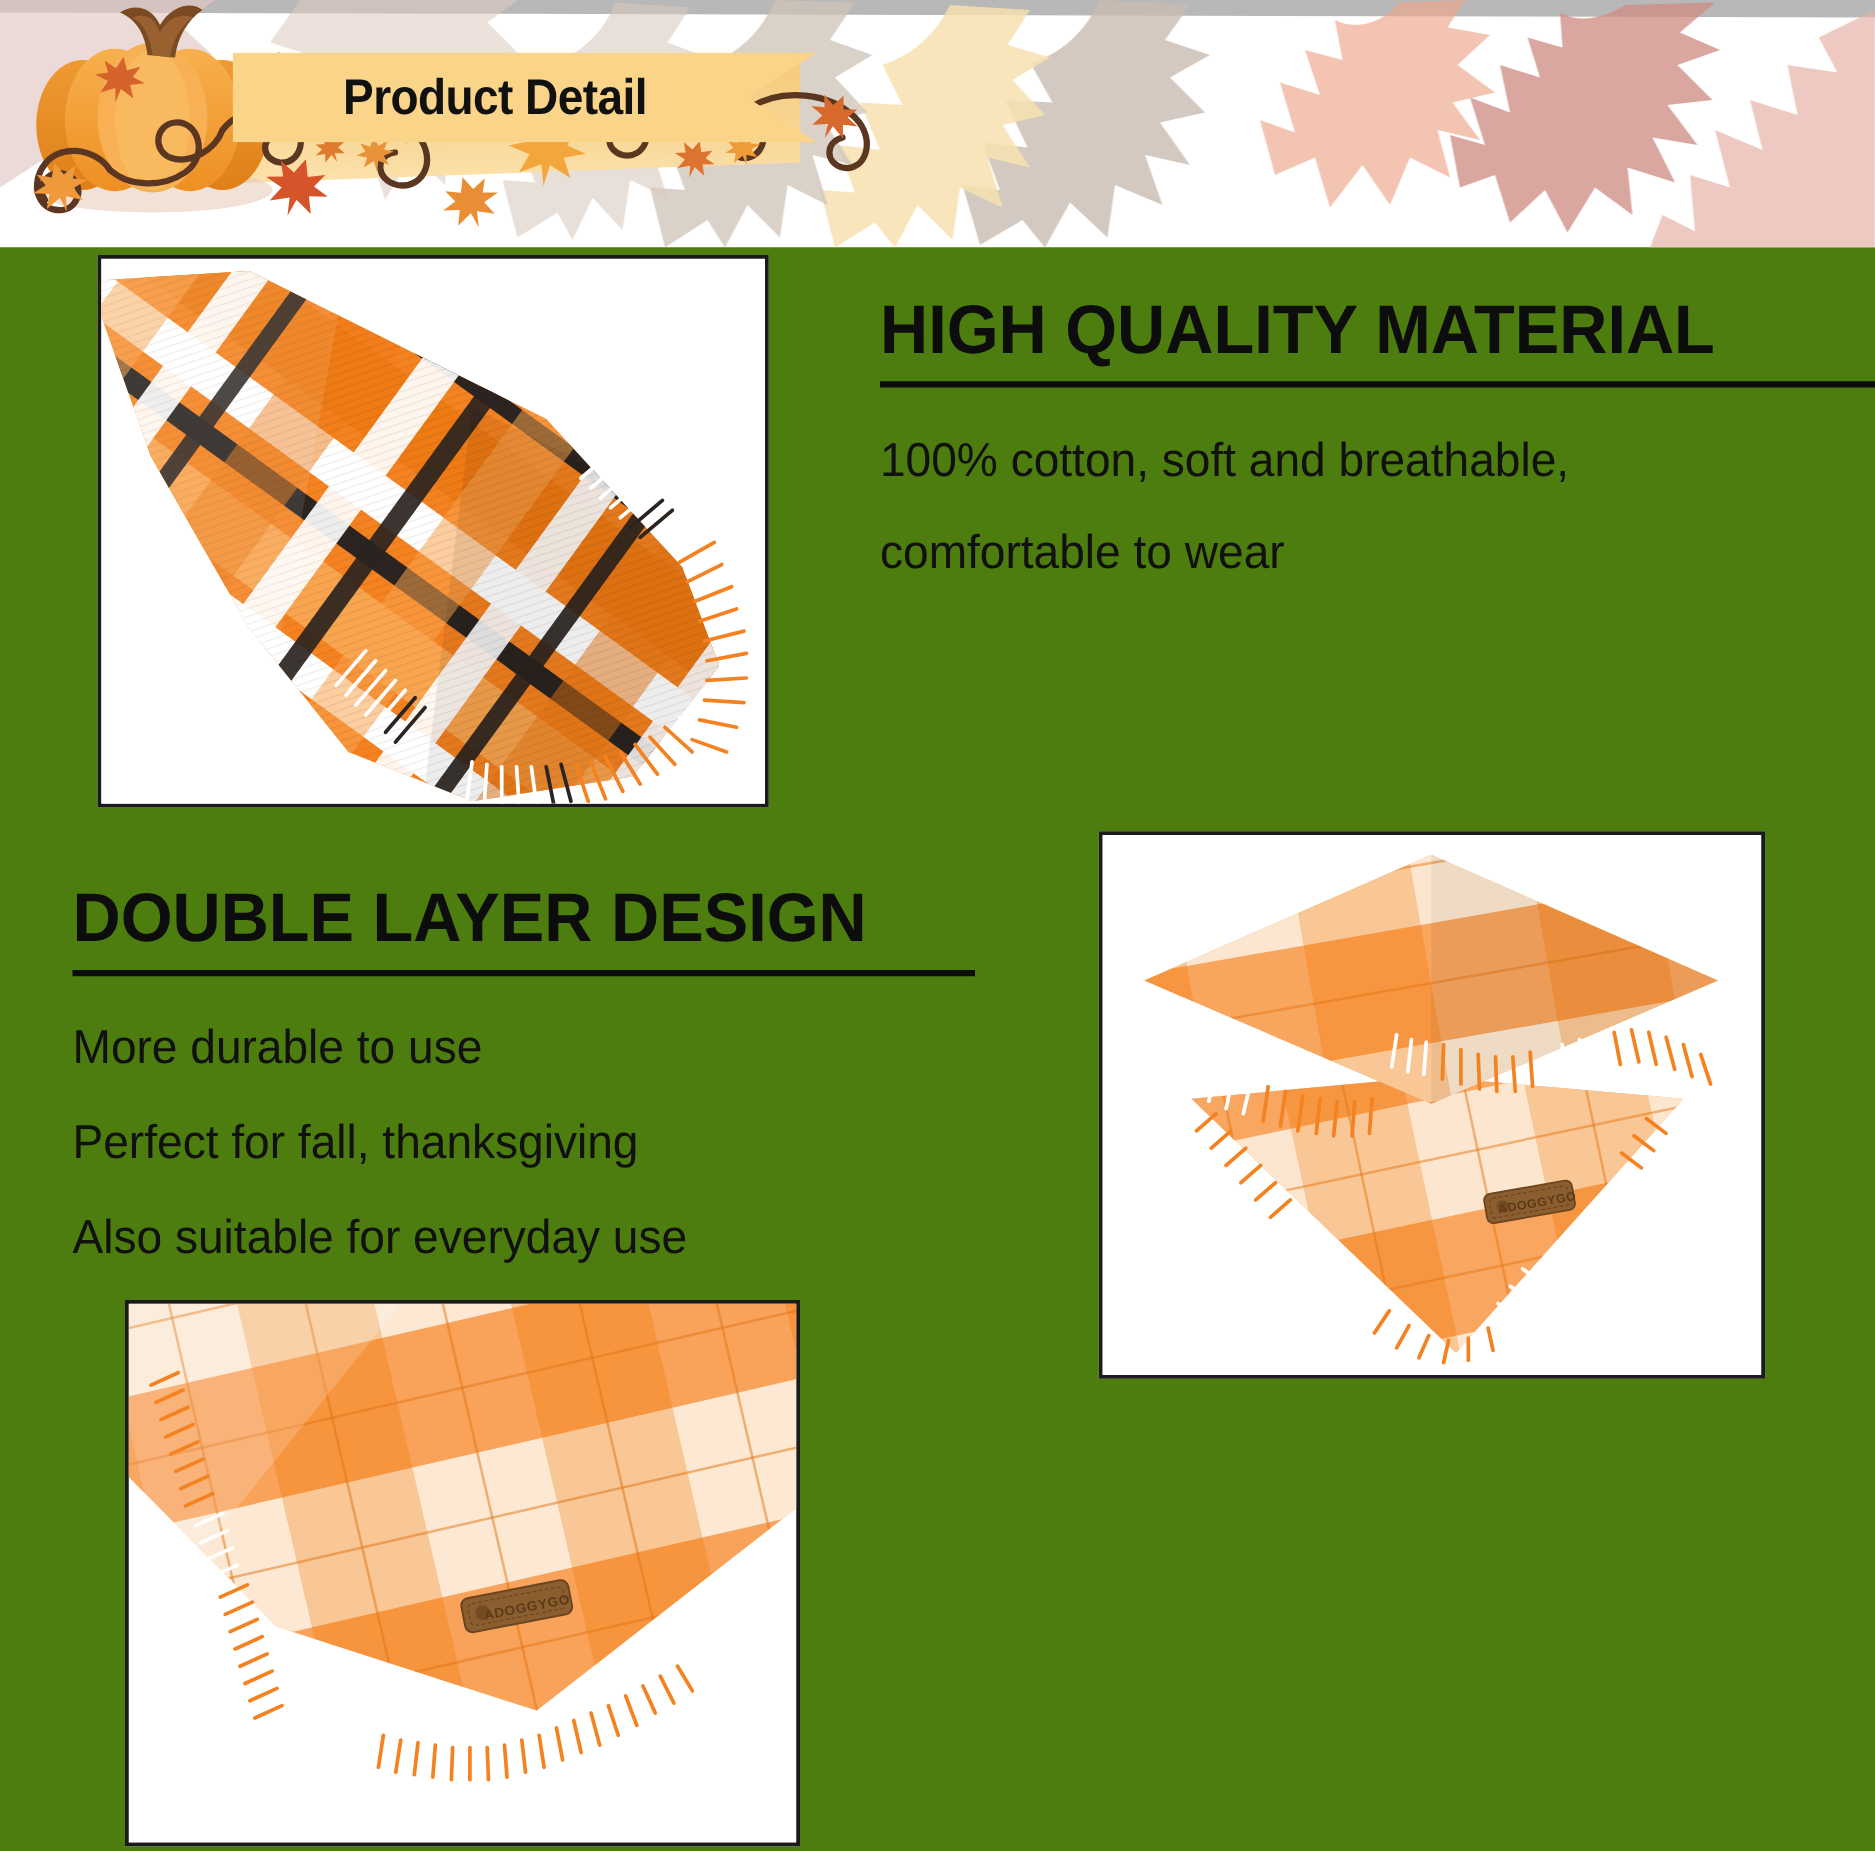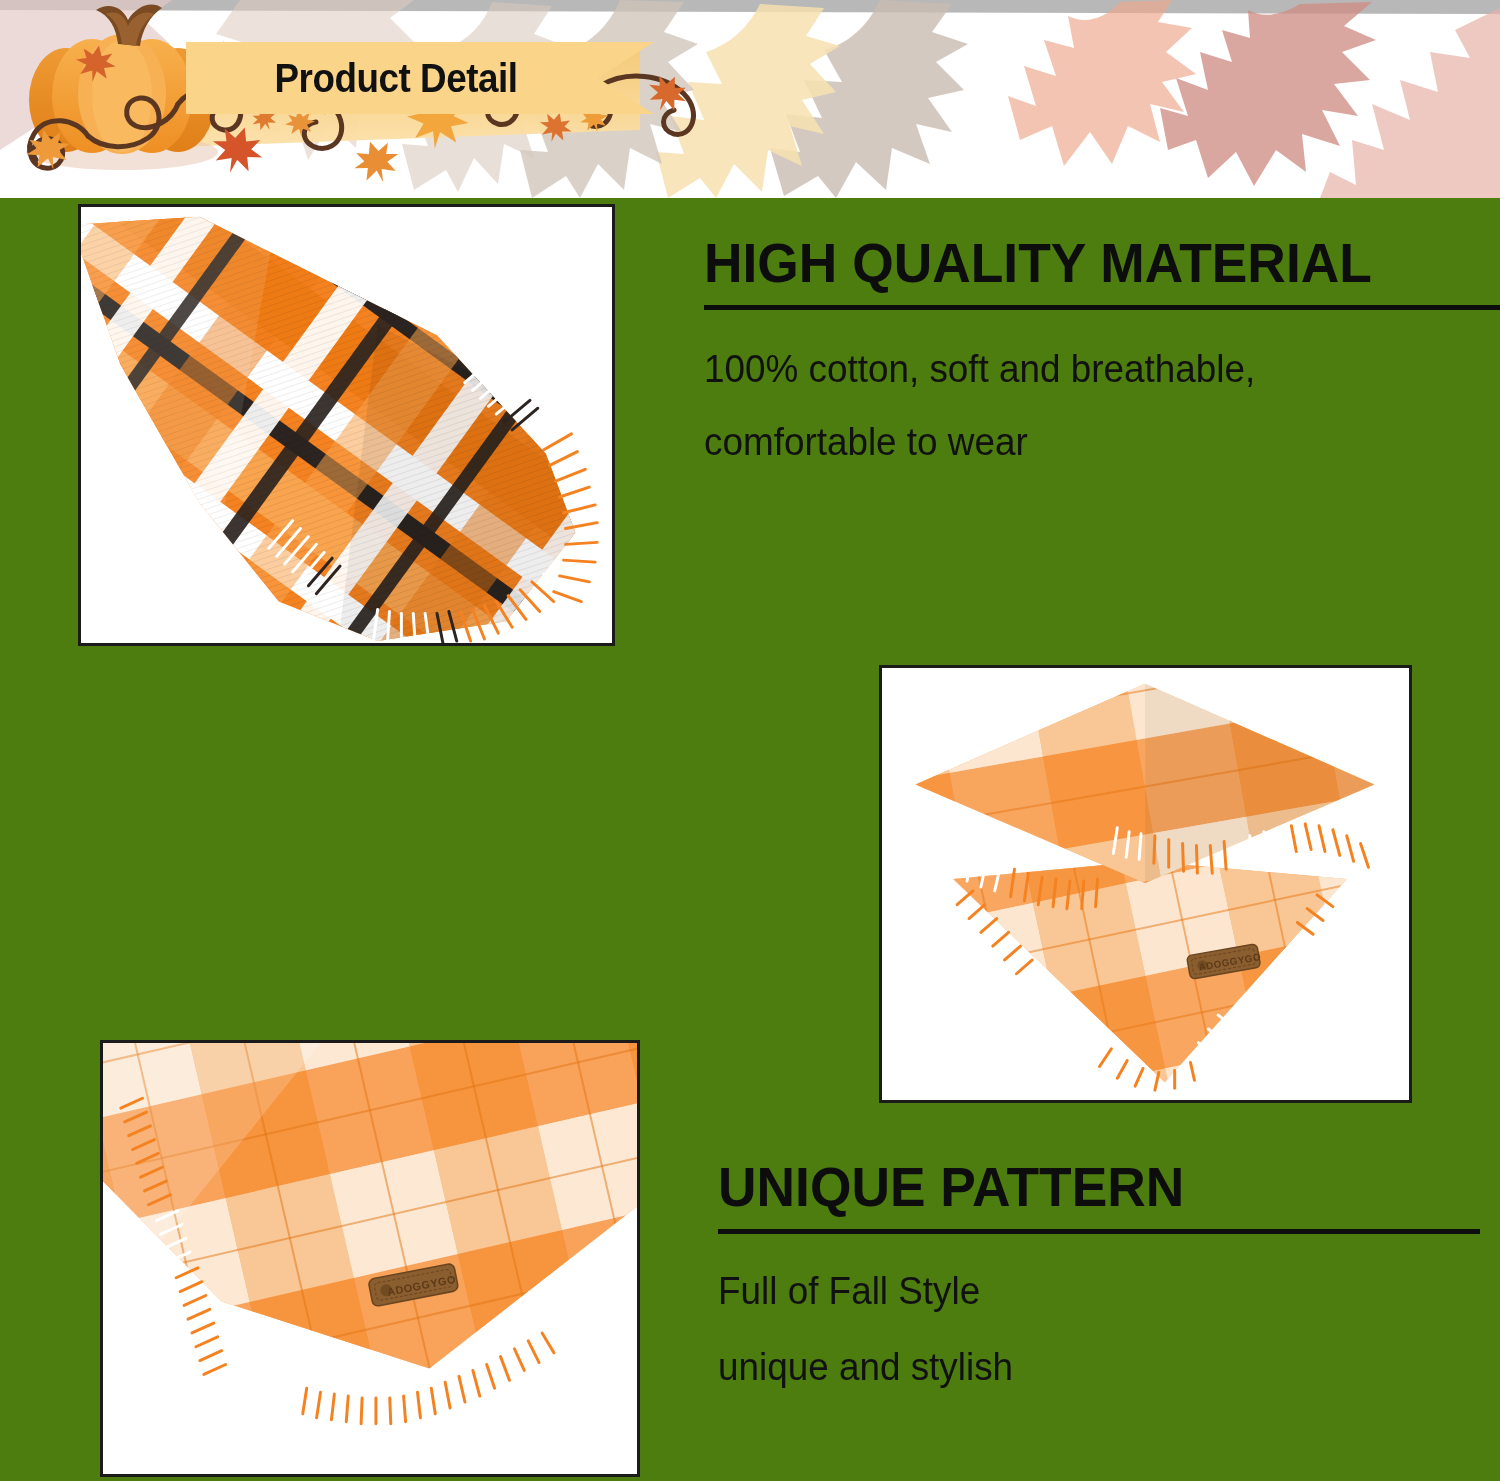--- a/index.html
+++ b/index.html
@@ -662,21 +662,22 @@
     </svg>
   </div>
 
   <div class="text-block" id="block-material">
     <div class="sec-heading">HIGH QUALITY MATERIAL</div>
     <div class="sec-rule"></div>
     <div class="sec-body">100% cotton, soft and breathable,</div>
     <div class="sec-body">comfortable to wear</div>
   </div>
 
-
-  <div class="text-block" id="block-unique">
-    <div class="sec-heading">UNIQUE PATTERN</div>
+  <div class="text-block" id="block-double">
+    <div class="sec-heading">DOUBLE LAYER DESIGN</div>
     <div class="sec-rule"></div>
-    <div class="sec-body">Full of Fall Style</div>
-    <div class="sec-body">unique and stylish</div>
+    <div class="sec-body">More durable to use</div>
+    <div class="sec-body">Perfect for fall, thanksgiving</div>
+    <div class="sec-body">Also suitable for everyday use</div>
   </div>
 
+
 </div>
 
 </body></html>

